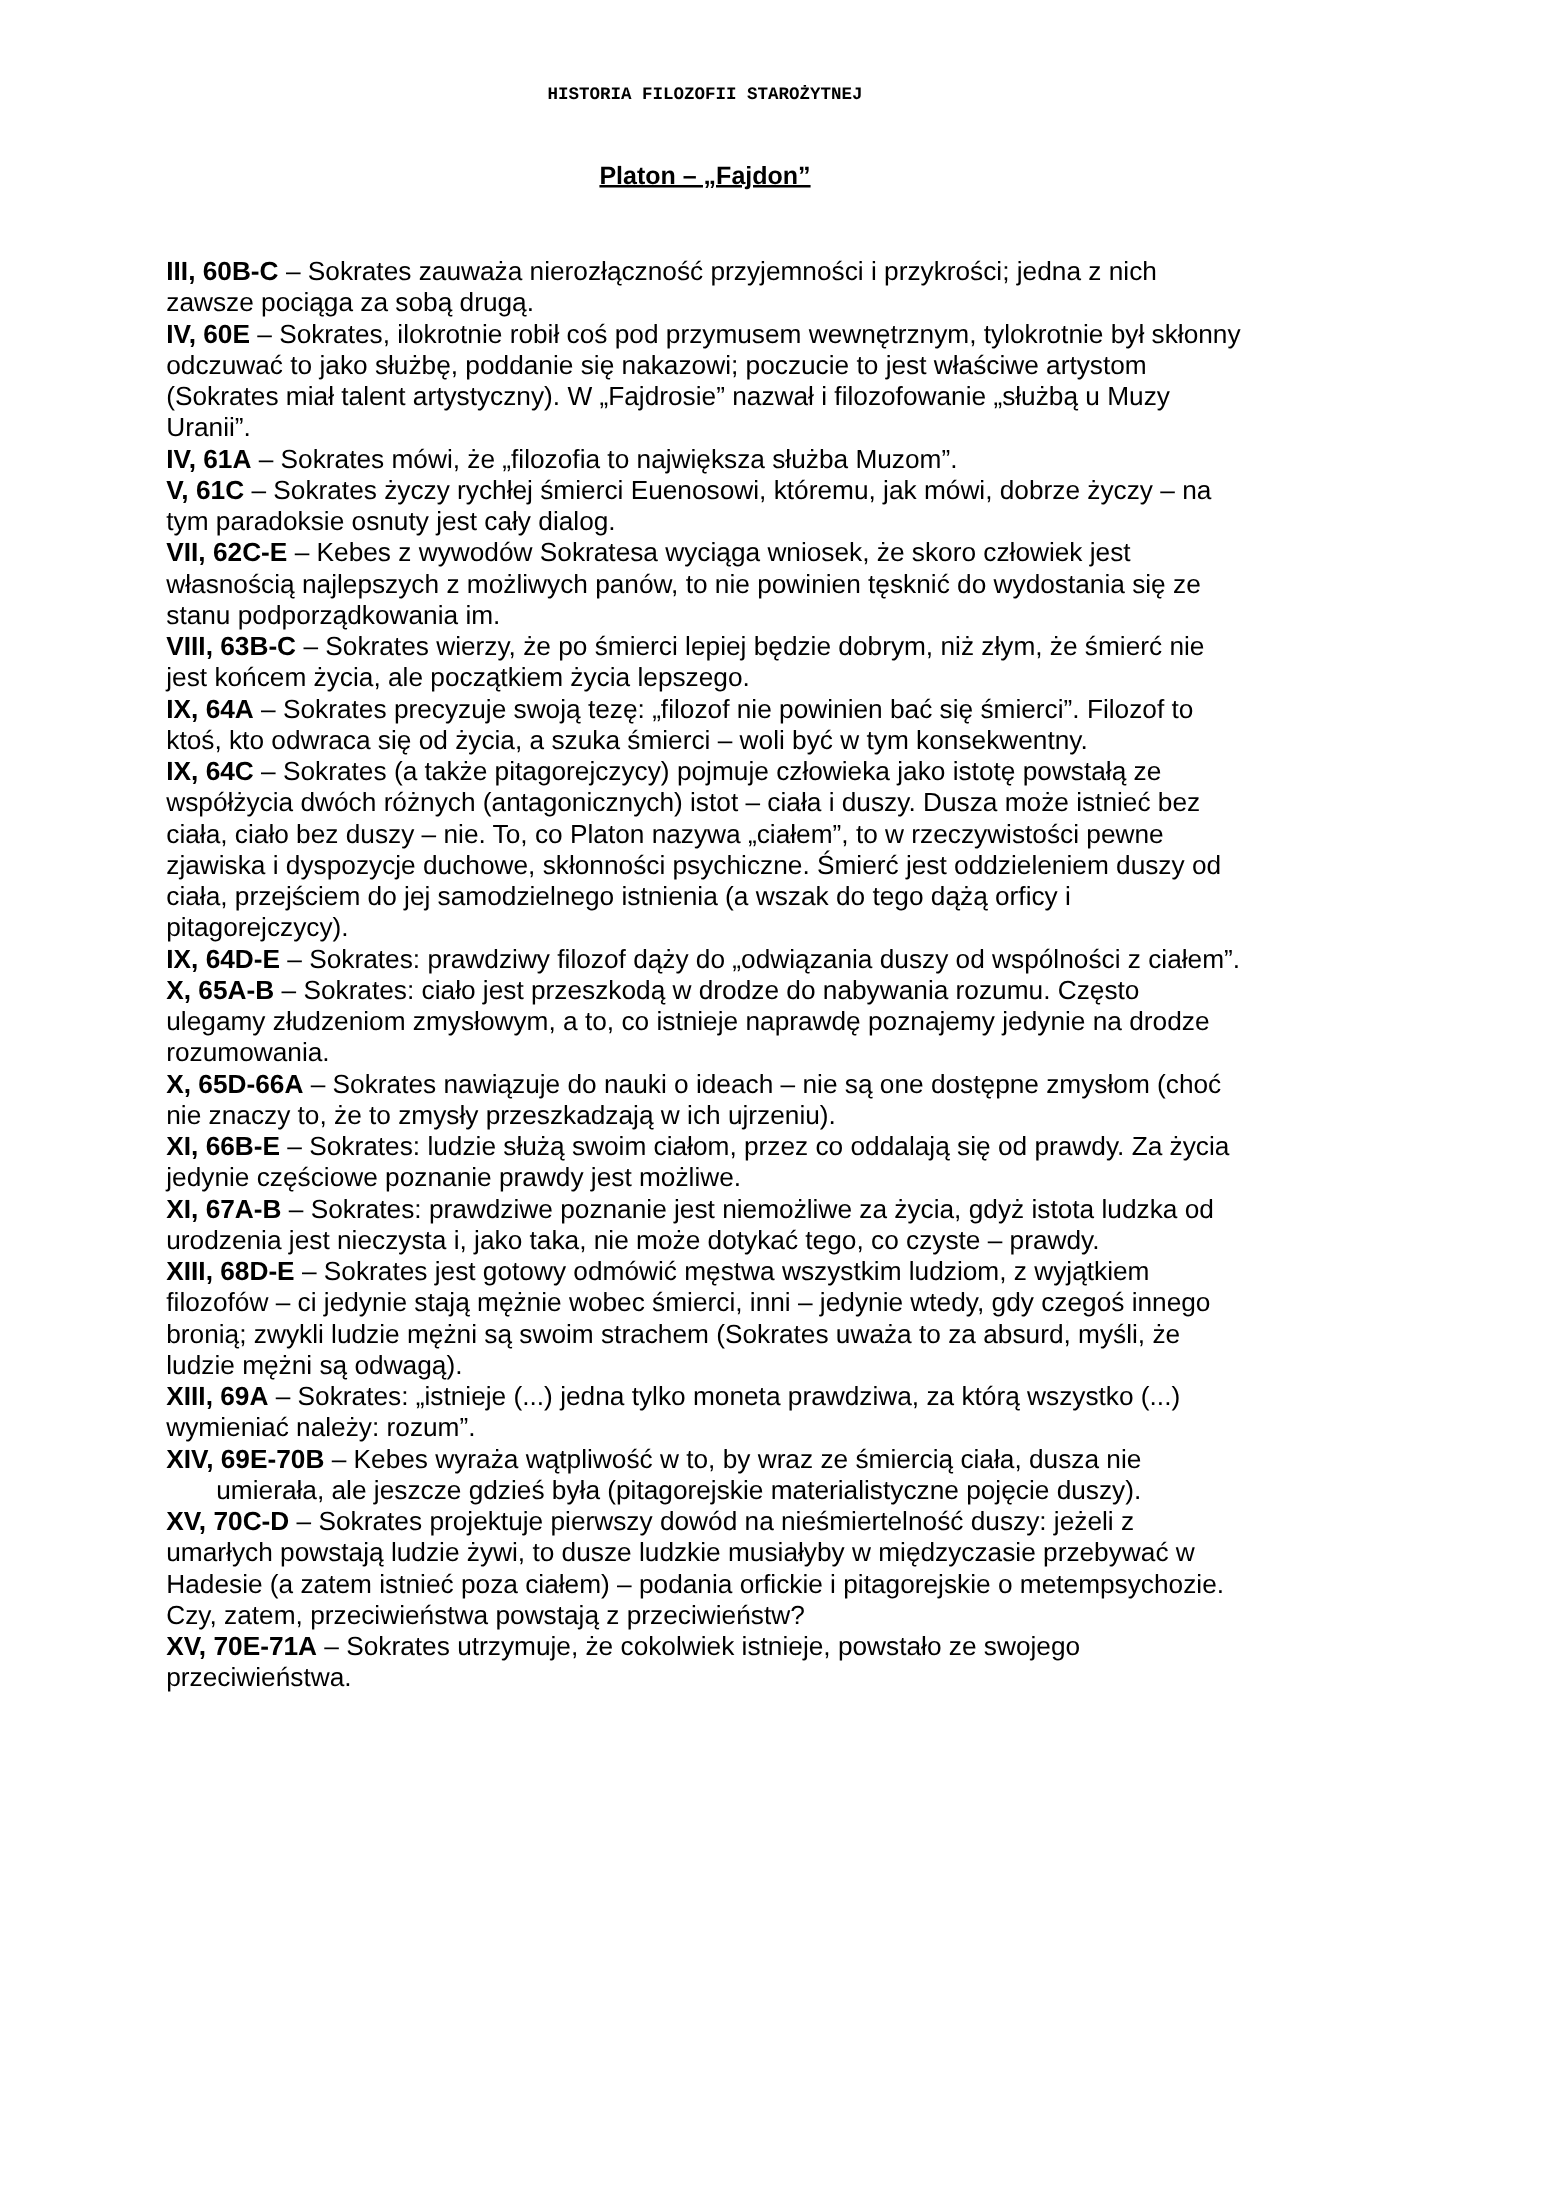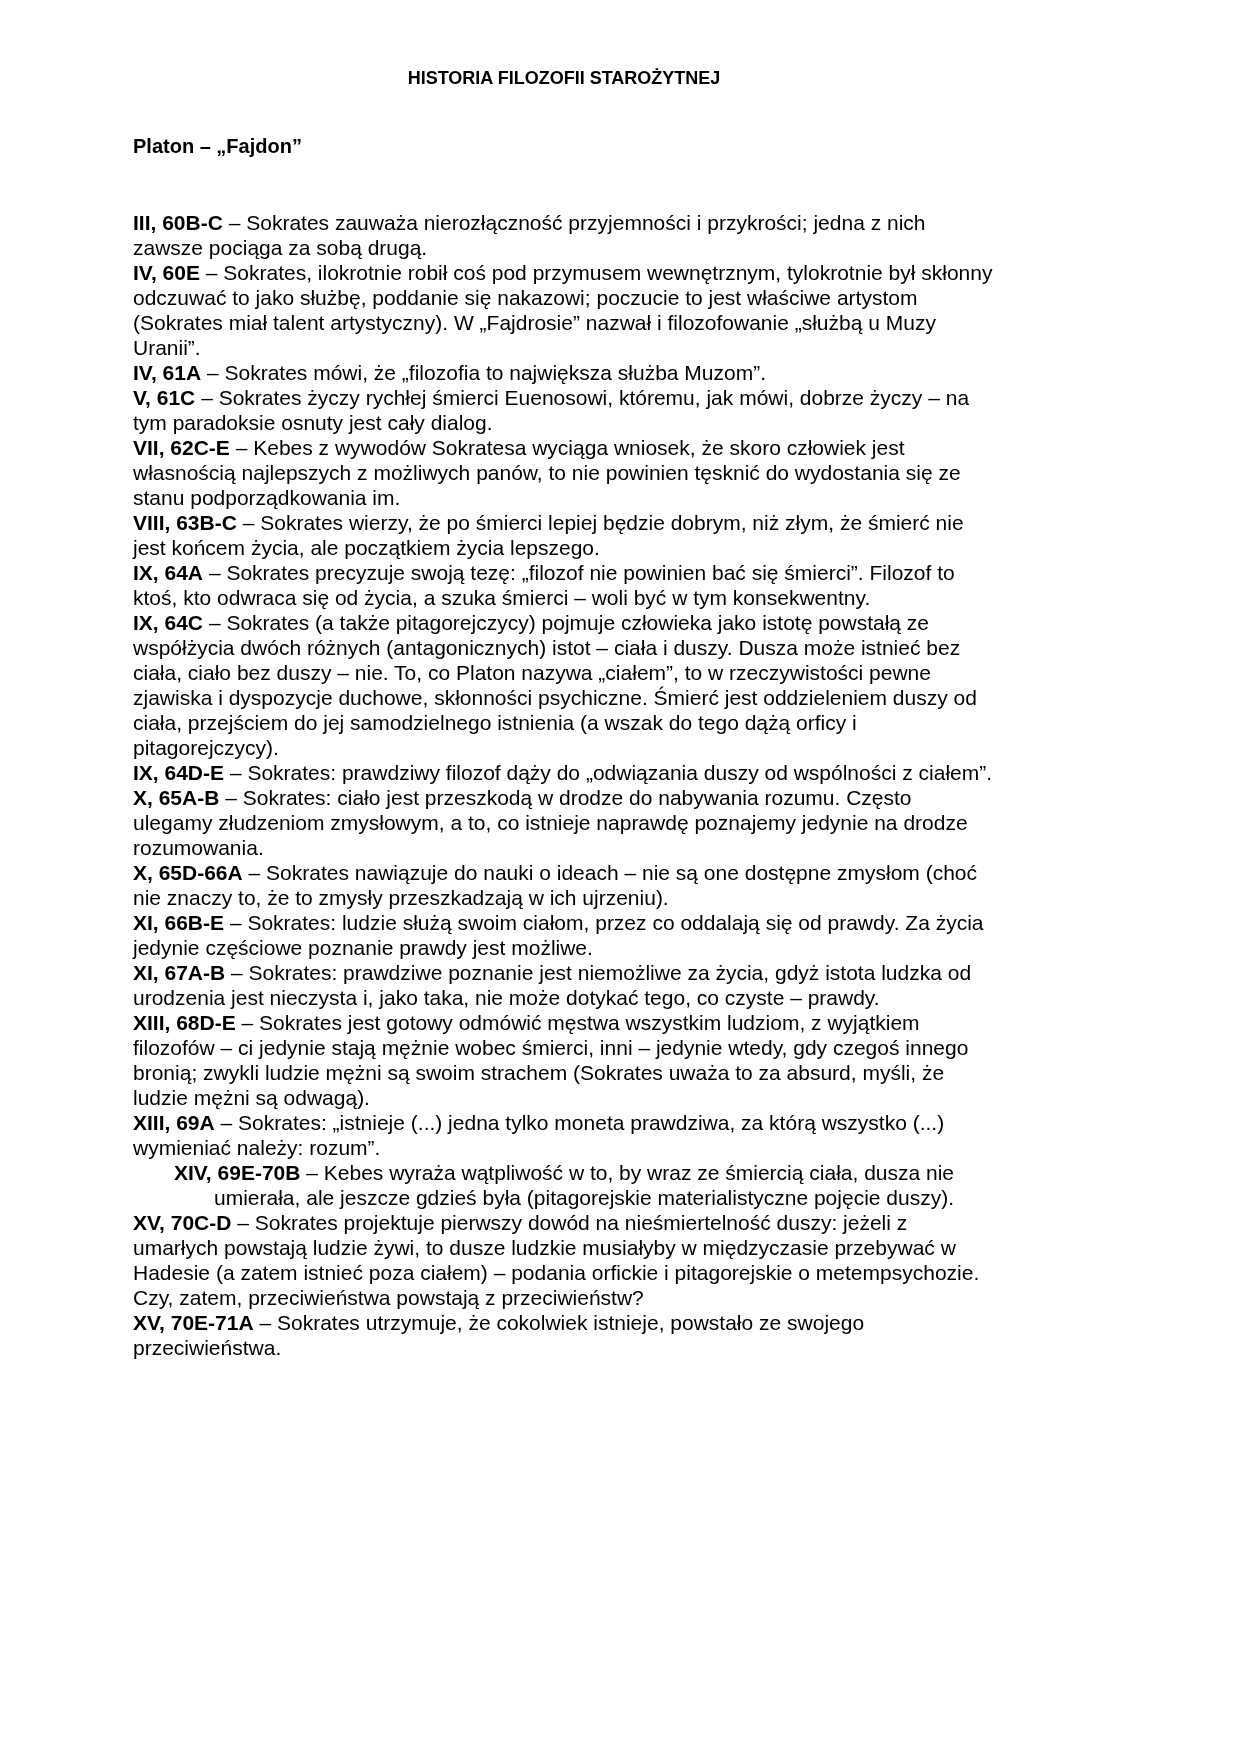--- a/index.html
+++ b/index.html
@@ -13,47 +13,49 @@
     min-height: 1754px;
     background: #ffffff;
     box-sizing: border-box;
     padding: 68px 0 60px 133px;
     color: #000000;
     font-family: "Liberation Sans", "DejaVu Sans", sans-serif;
   }
   .doc-header {
     width: 862px;
     text-align: center;
-    font-size: 18px;
+    font-size: 14px;
     font-weight: bold;
     letter-spacing: 0px;
     margin-bottom: 46px;
+    font-family: Liberation Mono, monospace;
   }
   .doc-title {
     width: 862px;
+    text-align: center;
     font-size: 20px;
     font-weight: bold;
+    text-decoration: underline;
     margin-bottom: 52px;
   }
   .entries {
     width: 862px;
     font-size: 21px;
     line-height: 25px;
   }
   .entry {
     margin: 0;
     padding: 0;
   }
   .entry .ref {
     font-weight: bold;
   }
   .entry.hang {
     padding-left: 40px;
     text-indent: -40px;
-    text-align: center;
   }
 </style>
 </head>
 <body>
 
 <div class="page">
   <div class="doc-header">HISTORIA FILOZOFII STAROŻYTNEJ</div>
   <div class="doc-title">Platon – „Fajdon”</div>
   <div class="entries">
   <p class="entry"><b class="ref">III, 60B-C</b> <span class="text">– Sokrates zauważa nierozłączność przyjemności i przykrości; jedna z nich zawsze pociąga za sobą drugą.</span></p>

